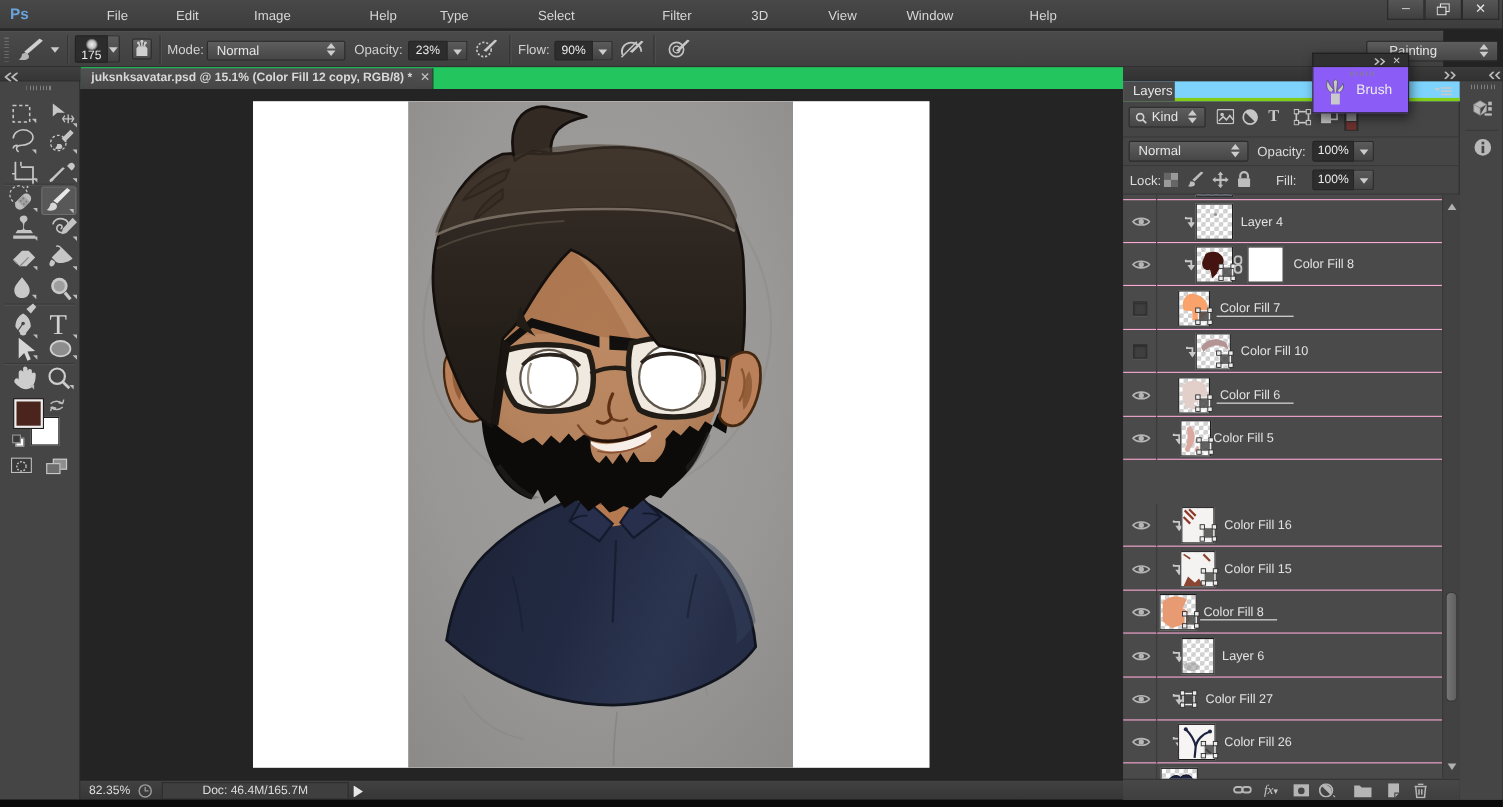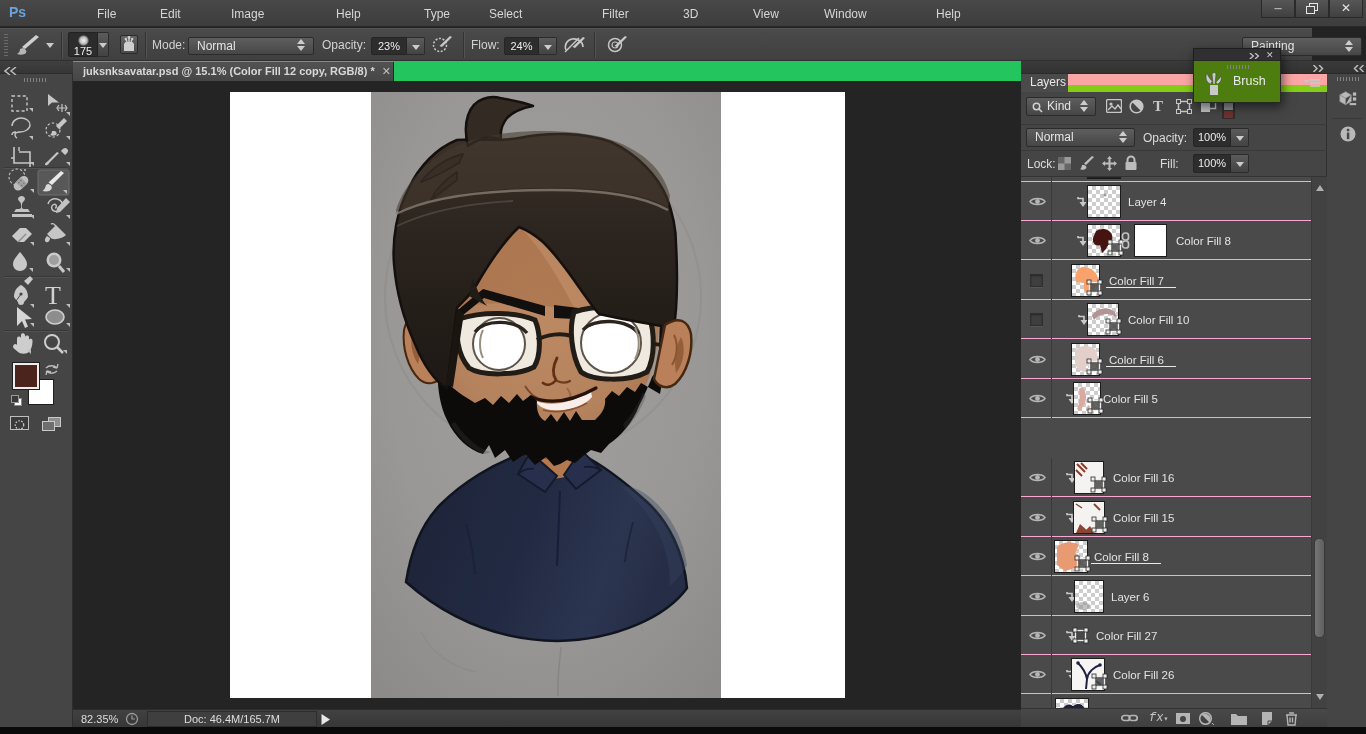--- a/index.html
+++ b/index.html
@@ -34,33 +34,33 @@
 #layerspanel{position:absolute;left:0;top:13px;width:306px;height:653px;background:#454545;border-right:1px solid #2f2f2f}
 #rightstrip{position:absolute;left:307px;top:13px;width:38px;height:653px;background:#454545}
 .rowlabel{position:absolute;font-size:12px;color:#dcdcdc}
 .layerrow{position:absolute;left:0;width:291px;height:39px;border-bottom:1px solid #f9a8d4}
 .eyecol{position:absolute;left:0;top:0;width:31px;height:39px;border-right:1px solid #3a3a3a}
 .lname{position:absolute;font-size:11.5px;color:#e2e2e2;top:14px}
 .thumb{position:absolute;background:#fff;background-image:linear-gradient(45deg,#cdcdcd 25%,transparent 25%,transparent 75%,#cdcdcd 75%),linear-gradient(45deg,#cdcdcd 25%,transparent 25%,transparent 75%,#cdcdcd 75%);background-size:8px 8px;background-position:0 0,4px 4px;border:1px solid #1c1c1c}
 .thumbw{position:absolute;background:#fff;border:1px solid #1c1c1c}
 #brushpanel{left:1193px;top:48px;width:88px;height:55px;z-index:40;box-shadow:2px 4px 10px rgba(0,0,0,0.55)}
 #bp-title{position:absolute;left:0;top:0;width:88px;height:13px;background:#303030;border:1px solid #1e1e1e;border-bottom:1px solid #262626}
-#bp-body{position:absolute;left:0;top:13px;width:88px;height:42px;background:#4d7c0f;border:1px solid #282828;border-top:none}
+#bp-body{position:absolute;left:0;top:13px;width:88px;height:42px;background:#8b5cf6;border:1px solid #282828;border-top:none}
 .grip{background-image:repeating-linear-gradient(90deg,#818181 0,#818181 1px,transparent 1px,transparent 3px)}
 </style>
 </head>
 <body>
 
 <div class="abs" id="menubar">
 <span id="pslogo" style="font-size:14px">Ps</span>
 <span class="menuitem" style="left:97px">File</span>
 <span class="menuitem" style="left:160px">Edit</span>
 <span class="menuitem" style="left:231px">Image</span>
 <span class="menuitem" style="left:336px">Help</span>
-<span class="menuitem" style="left:424px">Type</span>
+<span class="menuitem" style="left:400px">Type</span>
 <span class="menuitem" style="left:489px">Select</span>
 <span class="menuitem" style="left:602px">Filter</span>
 <span class="menuitem" style="left:683px">3D</span>
 <span class="menuitem" style="left:753px">View</span>
 <span class="menuitem" style="left:824px">Window</span>
 <span class="menuitem" style="left:936px">Help</span>
 <div class="winbtn" style="left:1261px">─</div>
 <div class="winbtn" style="left:1295px"><svg width="12" height="11" viewBox="0 0 12 11" style="margin-top:3px">
         <rect x="3.5" y="0.5" width="8" height="7" fill="none" stroke="#e6e6e6"></rect>
         <rect x="0.5" y="3.5" width="8" height="7" fill="#4a4a4a" stroke="#e6e6e6"></rect>
@@ -97,34 +97,34 @@
 <div class="dropdown" style="left:188px;top:8px;width:126px;height:18px;line-height:16px"><span style="margin-left:8px">Normal</span><div class="updown" style="right:8px;top:1px"></div></div>
 <span class="optlabel" style="left:322px">Opacity:</span>
 <div class="valbox" style="left:371px;width:36px">23%</div>
 <div class="valbtn" style="left:407px"></div>
 <svg class="abs" style="left:432px;top:7px" width="22" height="17" viewBox="0 0 22 17">
       <circle cx="8" cy="9" r="6.5" fill="none" stroke="#c4c4c4" stroke-width="1.5" stroke-dasharray="2 1.6"></circle>
       <path d="M20,1 L10,11 l-2.5,-1 L18,0 Z" fill="#c9c9c9"></path>
     </svg>
 <div class="optsep" style="left:463px"></div>
 <span class="optlabel" style="left:471px">Flow:</span>
-<div class="valbox" style="left:504px;width:35px">24%</div>
+<div class="valbox" style="left:504px;width:35px">90%</div>
 <div class="valbtn" style="left:539px"></div>
 <svg class="abs" style="left:563px;top:7px" width="24" height="17" viewBox="0 0 24 17">
       <path d="M3,14 C1,9 4,4 9,3 C15,2 20,6 20,11" fill="none" stroke="#c6c6c6" stroke-width="1.6"></path>
       <path d="M22,2 L12,12 l-2.5,-1 L20,1 Z" fill="#c9c9c9"></path>
       <path d="M2,16 L16,2" stroke="#c6c6c6" stroke-width="1.4"></path>
     </svg>
 <div class="optsep" style="left:594px"></div>
 <svg class="abs" style="left:607px;top:7px" width="22" height="17" viewBox="0 0 22 17">
       <circle cx="8" cy="9" r="6.5" fill="none" stroke="#c4c4c4" stroke-width="1.5"></circle>
       <circle cx="8" cy="9" r="3" fill="none" stroke="#c4c4c4" stroke-width="1.2"></circle>
       <path d="M20,1 L10,11 l-2.5,-1 L18,0 Z" fill="#c9c9c9"></path>
     </svg>
-<div class="dropdown" style="left:1242px;top:8px;width:120px;height:19px;line-height:17px"><span style="margin-left:8px">Painting</span><div class="updown" style="right:8px;top:2px"></div></div>
+<div class="dropdown" style="left:1242px;top:8px;width:120px;height:19px;line-height:17px"><span style="margin-left:20px">Painting</span><div class="updown" style="right:8px;top:2px"></div></div>
 </div>
 
 <div class="abs" id="tabstrip">
     <div id="doctab">juksnksavatar.psd @ 15.1% (Color Fill 12 copy, RGB/8) * <span style="font-weight:normal;color:#c0c0c0;margin-left:4px">✕</span></div>
   </div>
 
 <div class="abs" id="toolbar">
 <div id="toolhead"><svg width="14" height="8" viewBox="0 0 14 8" style="margin:3px 0 0 4px">
         <path d="M6,0 L1,4 L6,8 M12,0 L7,4 L12,8" fill="none" stroke="#b9b9b9" stroke-width="1.6"></path>
       </svg></div>
@@ -392,21 +392,21 @@
 <div id="dockhead">
 <svg class="abs" style="left:291px;top:4px" width="13" height="7" viewBox="0 0 13 7">
         <path d="M1.5,0 L5,3.5 L1.5,7 M7,0 L10.5,3.5 L7,7" fill="none" stroke="#bbbbbb" stroke-width="1.5"></path>
       </svg>
 <svg class="abs" style="left:332px;top:4px" width="13" height="7" viewBox="0 0 13 7">
         <path d="M5,0 L1.5,3.5 L5,7 M10.5,0 L7,3.5 L10.5,7" fill="none" stroke="#bbbbbb" stroke-width="1.5"></path>
       </svg>
 </div>
 <div id="layerspanel">
 
-<div class="abs" style="left:0;top:0;width:306px;height:18px;background:#fca5a5;border-bottom:7px solid #84cc16">
+<div class="abs" style="left:0;top:0;width:306px;height:18px;background:#7dd3fc;border-bottom:3px solid #84cc16">
 <div class="abs" style="left:0;top:0;width:47px;height:18px;background:#4a4a4a;color:#e8e8e8;font-size:12px;line-height:17px;padding-left:9px">Layers</div>
 <svg class="abs" style="left:283px;top:5px" width="16" height="9" viewBox="0 0 16 9">
           <path d="M0,1 l5,0 l-2.5,3 z" fill="#c9c9c9"></path>
           <path d="M6,1 h10 M6,4 h10 M6,7 h10" stroke="#c9c9c9" stroke-width="1.4"></path>
         </svg>
 </div>
 
 <div class="abs" style="left:0;top:18px;width:306px;height:33px;border-bottom:1px solid #393939">
 <div class="dropdown" style="left:5px;top:5px;width:70px;height:19px;line-height:17px"><svg style="position:absolute;left:5px;top:4px" width="11" height="11" viewBox="0 0 11 11">
             <circle cx="4.5" cy="4.5" r="3.2" fill="none" stroke="#d0d0d0" stroke-width="1.5"></circle>
@@ -762,21 +762,21 @@
 </div>
       </div>
 
 <div class="abs" style="left:0;top:634px;width:306px;height:19px;background:linear-gradient(#484848,#3f3f3f);border-top:1px solid #333">
 <svg class="abs" style="left:100px;top:4px" width="17" height="10" viewBox="0 0 17 10">
           <g fill="none" stroke="#b5b5b5" stroke-width="1.7">
             <rect x="0.8" y="2.5" width="8" height="5" rx="2.5"></rect>
             <rect x="8.2" y="2.5" width="8" height="5" rx="2.5"></rect>
           </g>
         </svg>
-<span class="abs" style="left:128px;top:2px;font-size:12px;font-style:italic;color:#c5c5c5;font-family:Liberation Mono, monospace">fx<span style="font-size:8px;font-style:normal">▾</span></span>
+<span class="abs" style="left:128px;top:2px;font-size:12px;font-style:italic;color:#c5c5c5;font-family:Liberation Serif, serif">fx<span style="font-size:8px;font-style:normal">▾</span></span>
 <div class="abs" style="left:155px;top:4px;width:14px;height:11px;background:#b5b5b5">
           <div class="abs" style="left:4px;top:2.5px;width:6px;height:6px;border-radius:50%;background:#454545"></div>
         </div>
 <svg class="abs" style="left:178px;top:3px" width="15" height="13" viewBox="0 0 15 13">
           <circle cx="6.5" cy="6.5" r="5.8" fill="none" stroke="#b5b5b5" stroke-width="1.5"></circle>
           <path d="M2.5,2.5 l8,8 A 5.8 5.8 0 0 0 2.5,2.5" fill="#b5b5b5"></path>
           <path d="M13,11 l2,2" stroke="#b5b5b5"></path>
         </svg>
 <svg class="abs" style="left:210px;top:4px" width="16" height="12" viewBox="0 0 16 12">
           <path d="M0,12 V1 h5 l2,2 h9 V12 Z" fill="#b5b5b5"></path>

